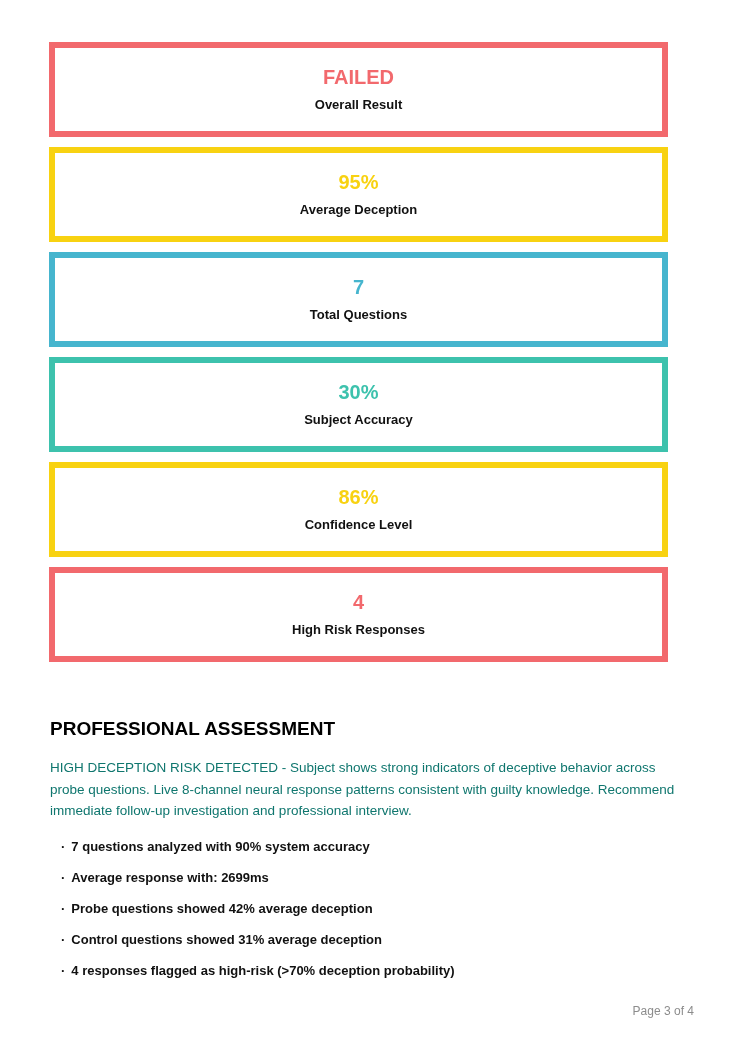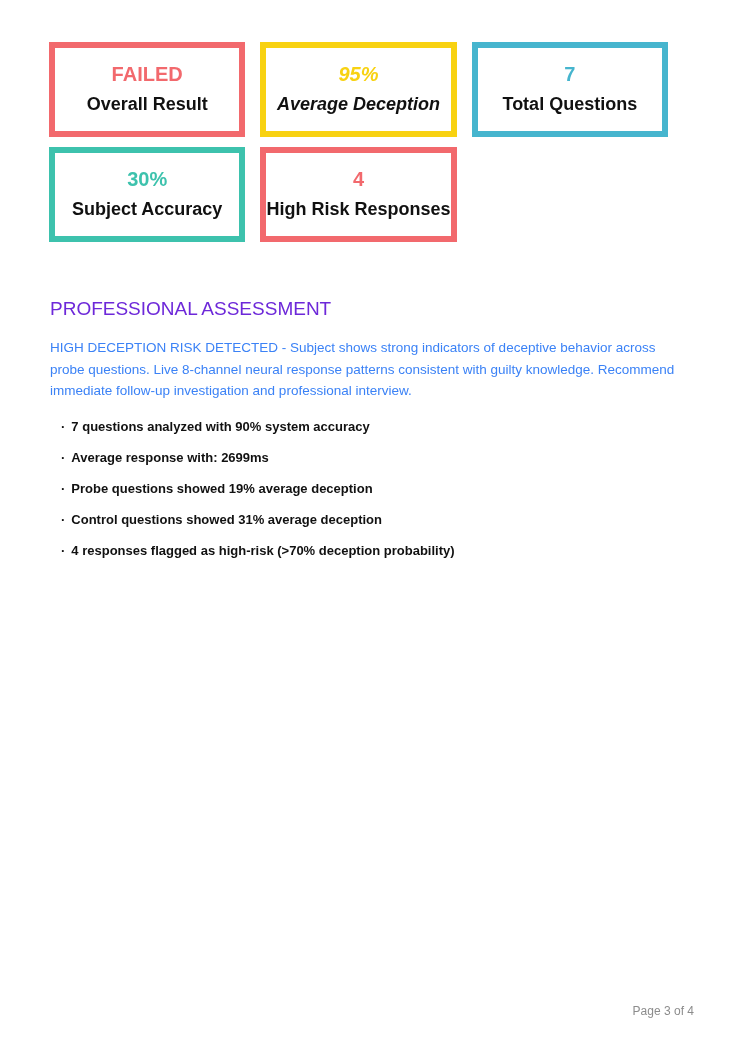--- a/index.html
+++ b/index.html
@@ -17,21 +17,21 @@
     margin-top: 17px;
     font-size: 27px;
     font-weight: bold;
     letter-spacing: 0.2px;
     color: #000000;
   }
 
   .cards {
     margin-top: 42px;
     display: grid;
-    grid-template-columns: repeat(3, 1fr);
+    grid-template-columns: repeat(1, 1fr);
     column-gap: 15px;
     row-gap: 10px;
     width: 619px;
     margin-left: -1px;
   }
   .card {
     height: 95px;
     background: #ffffff;
     border: 6px solid #cccccc; 
     display: flex;
@@ -39,36 +39,36 @@
     align-items: center;
     justify-content: center;
   }
   .card-value {
     font-size: 20px;
     font-weight: bold;
     line-height: 1;
   }
   .card-label {
     margin-top: 10px;
-    font-size: 18px;
+    font-size: 13px;
     font-weight: bold;
     color: #111111;
   }
 
   .section-heading {
     font-size: 19px;
-    font-weight: normal;
-    color: #6d28d9;
+    font-weight: bold;
+    color: #000000;
   }
   .assessment-heading { margin-top: 56px; }
   .assessment-body {
     margin-top: 17px;
     font-size: 13.5px;
     line-height: 21.5px;
-    color: #3b82f6;
+    color: #0f766e;
     width: 643px;
   }
 
   .findings-heading { margin-top: 31px; }
   .findings-list {
     list-style: none;
     margin-top: 17px;
   }
   .finding {
     font-size: 13px;
@@ -96,31 +96,35 @@
 <body>
 
 <div class="content">
 
 
   <div class="cards">
     <div class="card" style="border-color: rgb(242, 105, 109);">
       <div class="card-value" style="color: rgb(242, 105, 109);">FAILED</div>
       <div class="card-label">Overall Result</div>
     </div>
-    <div class="card" style="border-color: rgb(248, 210, 17); font-style: italic;">
+    <div class="card" style="border-color: rgb(248, 210, 17);">
       <div class="card-value" style="color: rgb(248, 210, 17);">95%</div>
       <div class="card-label">Average Deception</div>
     </div>
     <div class="card" style="border-color: rgb(70, 181, 206);">
       <div class="card-value" style="color: rgb(70, 181, 206);">7</div>
       <div class="card-label">Total Questions</div>
     </div>
     <div class="card" style="border-color: rgb(61, 194, 173);">
       <div class="card-value" style="color: rgb(61, 194, 173);">30%</div>
       <div class="card-label">Subject Accuracy</div>
+    </div>
+    <div class="card" style="border-color: rgb(248, 210, 17);">
+      <div class="card-value" style="color: rgb(248, 210, 17);">86%</div>
+      <div class="card-label">Confidence Level</div>
     </div>
     <div class="card" style="border-color: rgb(242, 105, 109);">
       <div class="card-value" style="color: rgb(242, 105, 109);">4</div>
       <div class="card-label">High Risk Responses</div>
     </div>
   </div>
 
   <h2 class="section-heading assessment-heading">PROFESSIONAL ASSESSMENT</h2>
   <p class="assessment-body">HIGH DECEPTION RISK DETECTED - Subject shows strong indicators of deceptive behavior across probe questions. Live 8-channel neural response patterns consistent with guilty knowledge. Recommend immediate follow-up investigation and professional interview.</p>
 
@@ -128,21 +132,21 @@
     <li class="finding">
       <span class="dot">·</span>
       <span>7 questions analyzed with 90% system accuracy</span>
     </li>
     <li class="finding">
       <span class="dot">·</span>
       <span>Average response with: 2699ms</span>
     </li>
     <li class="finding">
       <span class="dot">·</span>
-      <span>Probe questions showed 19% average deception</span>
+      <span>Probe questions showed 42% average deception</span>
     </li>
     <li class="finding">
       <span class="dot">·</span>
       <span>Control questions showed 31% average deception</span>
     </li>
     <li class="finding">
       <span class="dot">·</span>
       <span>4 responses flagged as high-risk (&gt;70% deception probability)</span>
     </li>
   </ul>

